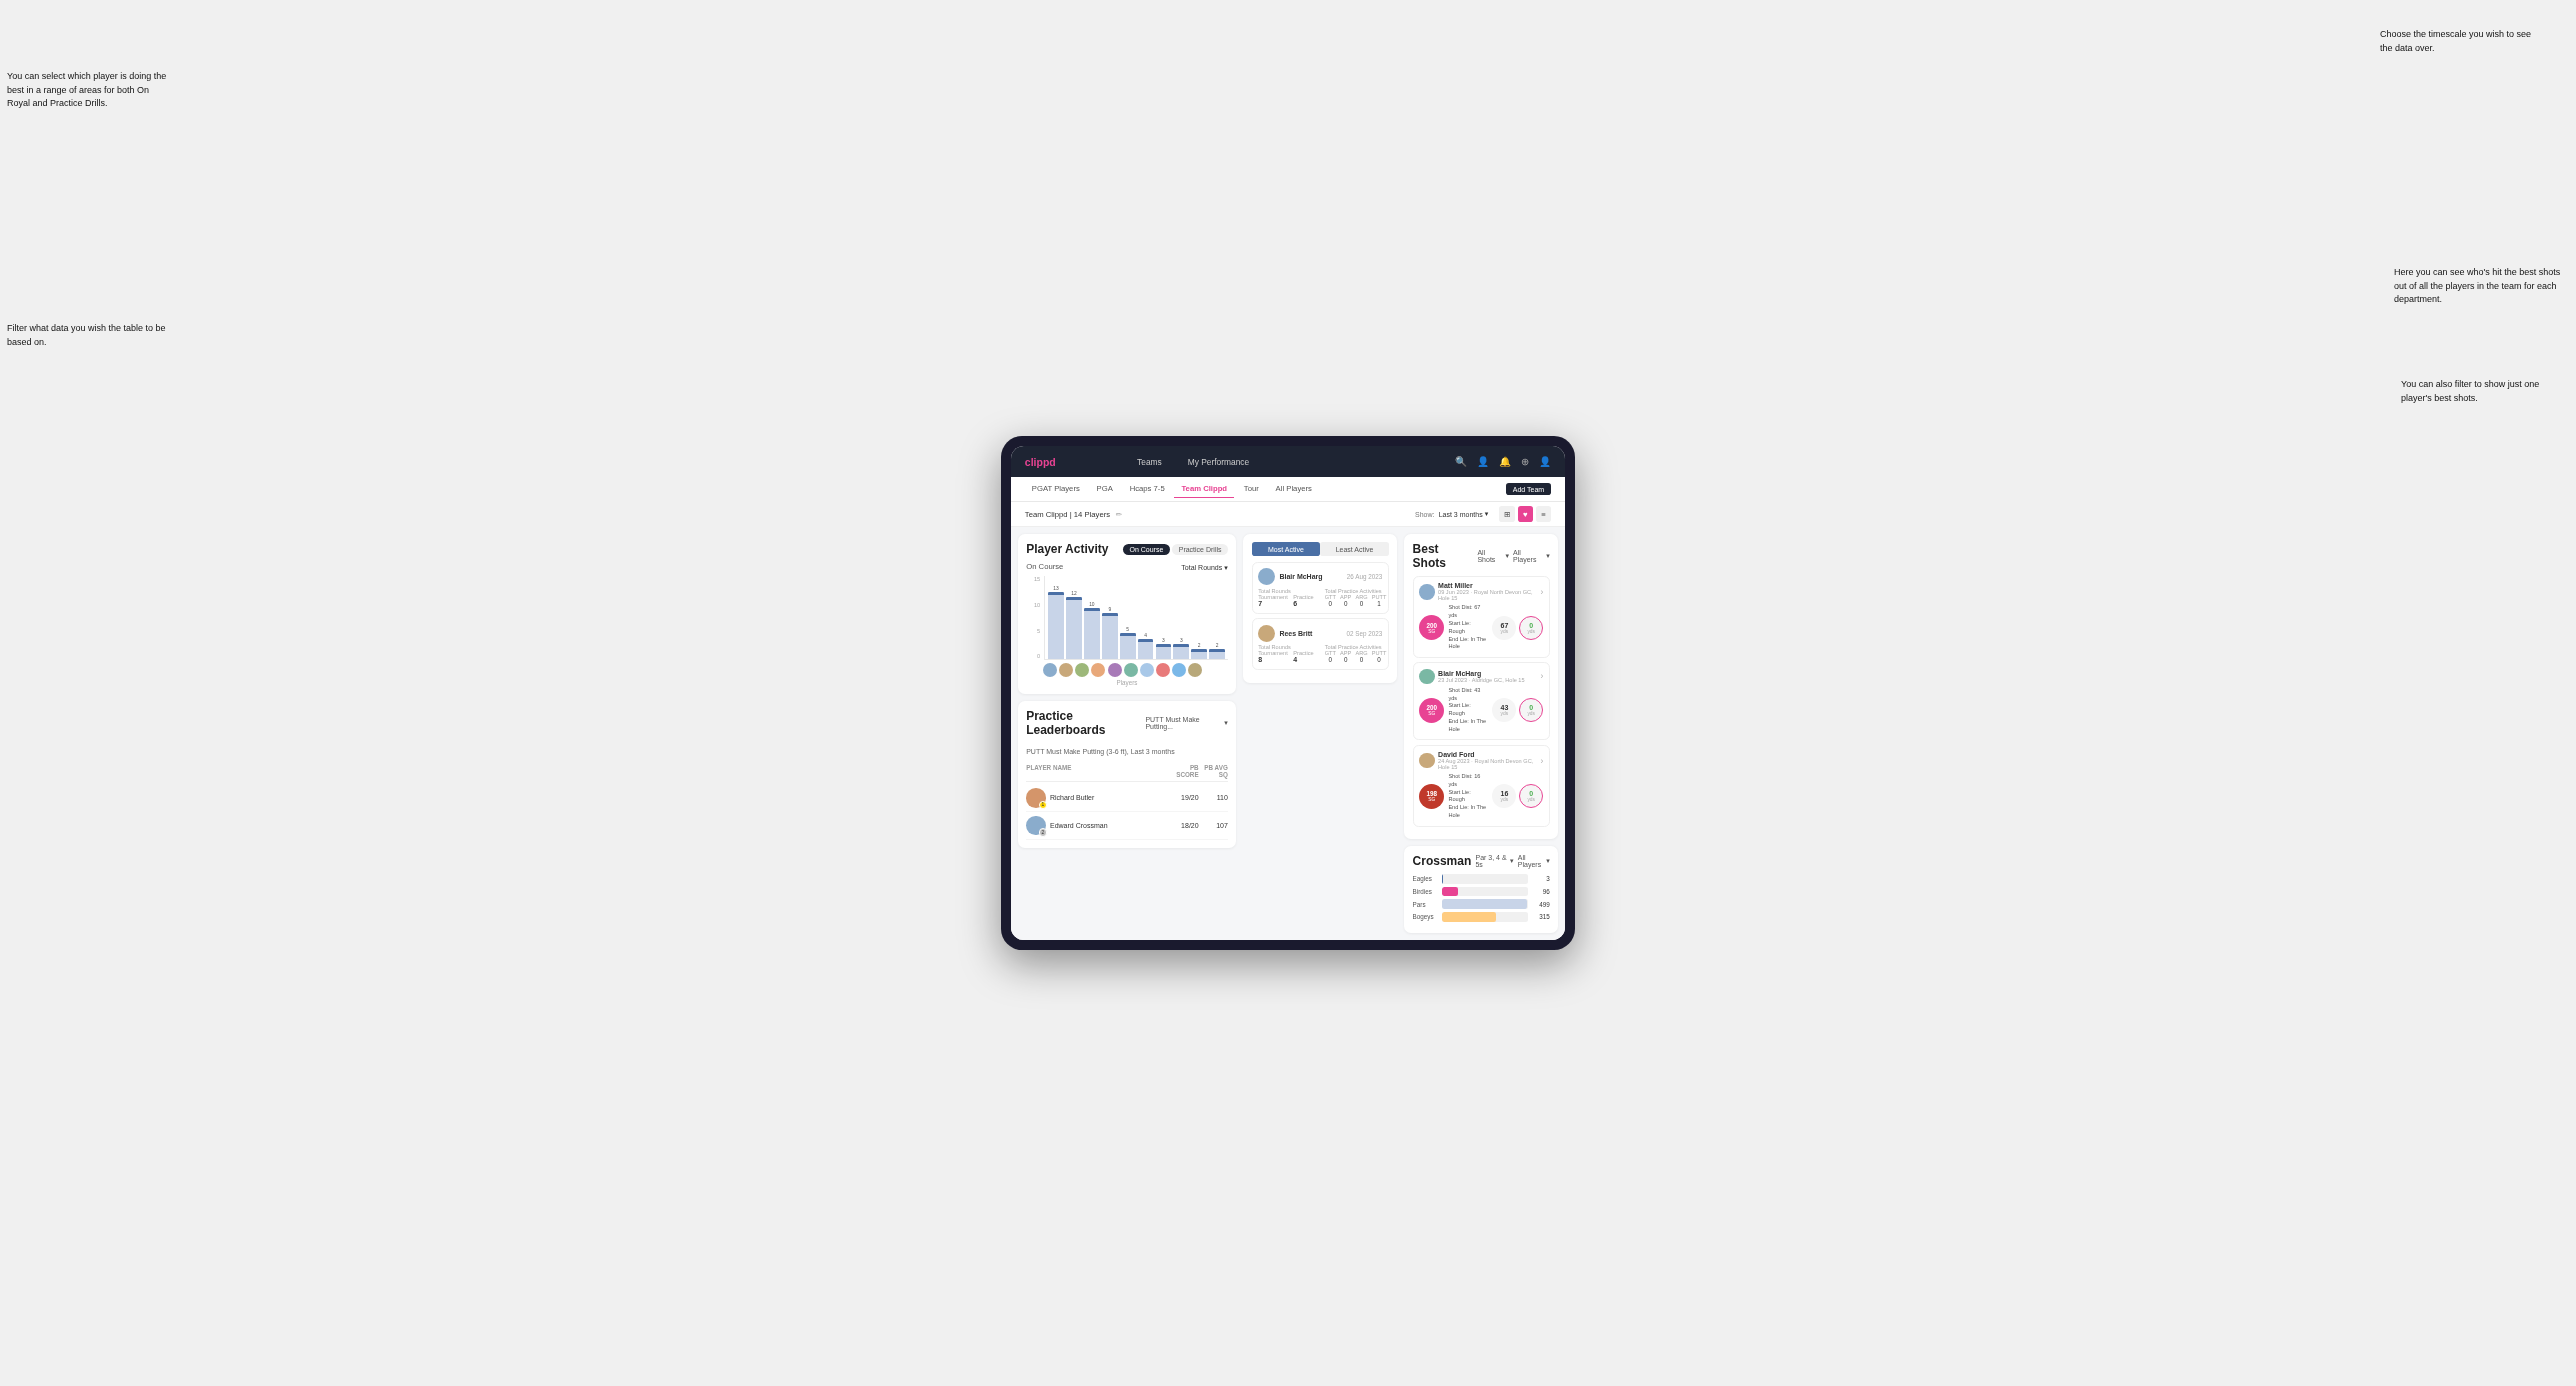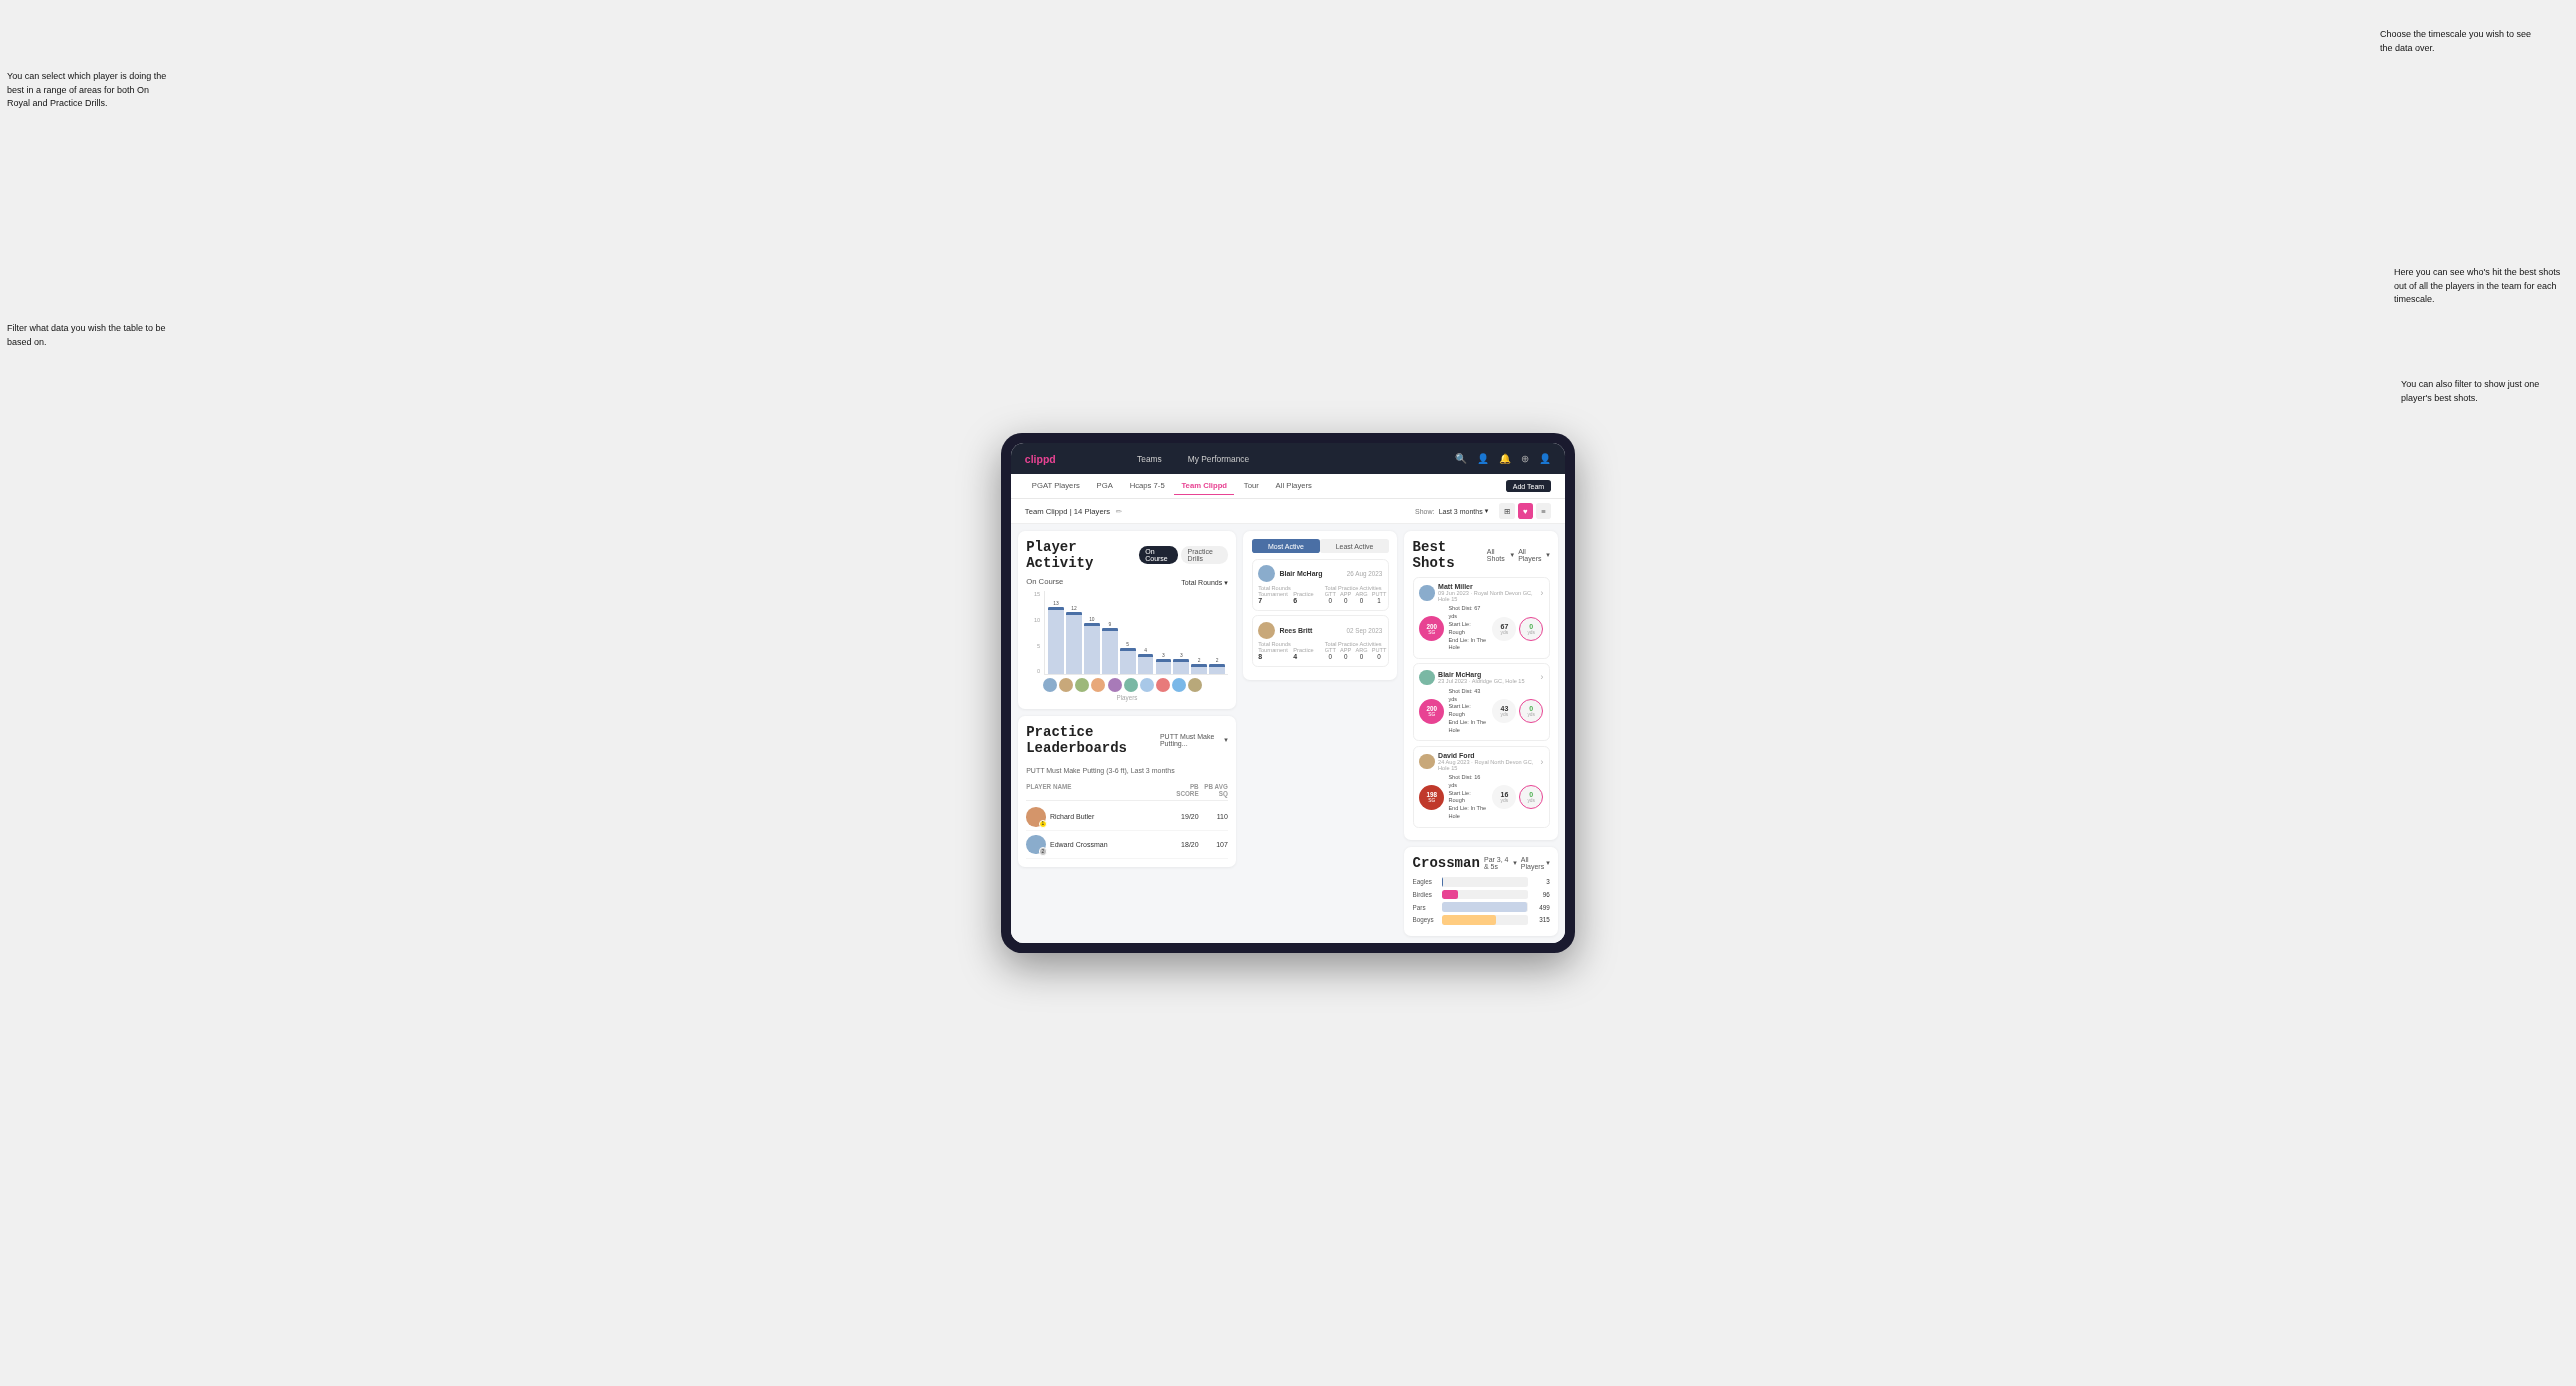--- a/index.html
+++ b/index.html
@@ -179,24 +179,23 @@
       padding: 8.4px;
       box-shadow: 0 0.7px 2.8px rgba(0,0,0,0.06);
     }
     .card-header {
       display: flex;
       align-items: center;
       margin-bottom: 5.6px;
       gap: 5.6px;
     }
     .card-title {
-      font-size: 14px;
+      font-size: 12px;
       font-weight: 600;
       color: #222;
-      font-family: Liberation Mono, monospace;
     }
     .tab-pill {
       font-size: 7px;
       padding: 2.1px 6.3px;
       border-radius: 8.4px;
       cursor: pointer;
     }
     .tab-pill.active { background: #1e2433; color: #fff; }
     .tab-pill.inactive { background: #f0f0f0; color: #555; }
 
@@ -499,21 +498,21 @@
     .scoring-bar-wrap { flex: 1; background: #f0f0f0; border-radius: 2.1px; height: 9.8px; overflow: hidden; }
     .scoring-bar { height: 100%; border-radius: 2.1px; }
     .scoring-val { font-size: 6.3px; color: #333; width: 18px; text-align: right; }
   </style>
 </head>
 <body>
 
 <div class="annotation ann-top-right">Choose the timescale you wish to see the data over.</div>
 <div class="annotation ann-top-left">You can select which player is doing the best in a range of areas for both On Royal and Practice Drills.</div>
 <div class="annotation ann-bottom-left">Filter what data you wish the table to be based on.</div>
-<div class="annotation ann-mid-right">Here you can see who's hit the best shots out of all the players in the team for each timescale.</div>
+<div class="annotation ann-mid-right">Here you can see who's hit the best shots out of all the players in the team for each department.</div>
 <div class="annotation ann-bottom-right">You can also filter to show just one player's best shots.</div>
 
 <div class="tablet-frame">
   <div class="tablet-screen">
 
     <div class="nav-bar">
       <span class="nav-logo">clippd</span>
       <span class="nav-link active">Home</span>
       <span class="nav-link">Teams</span>
       <span class="nav-link">My Performance</span>

